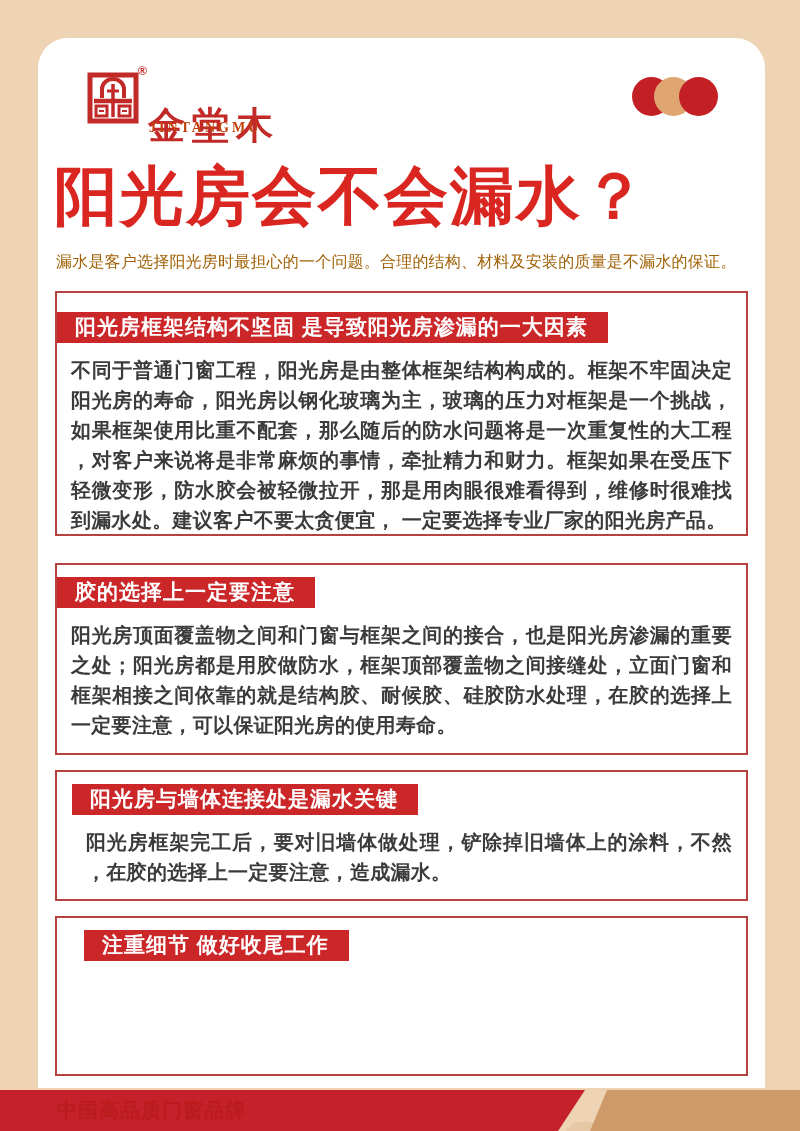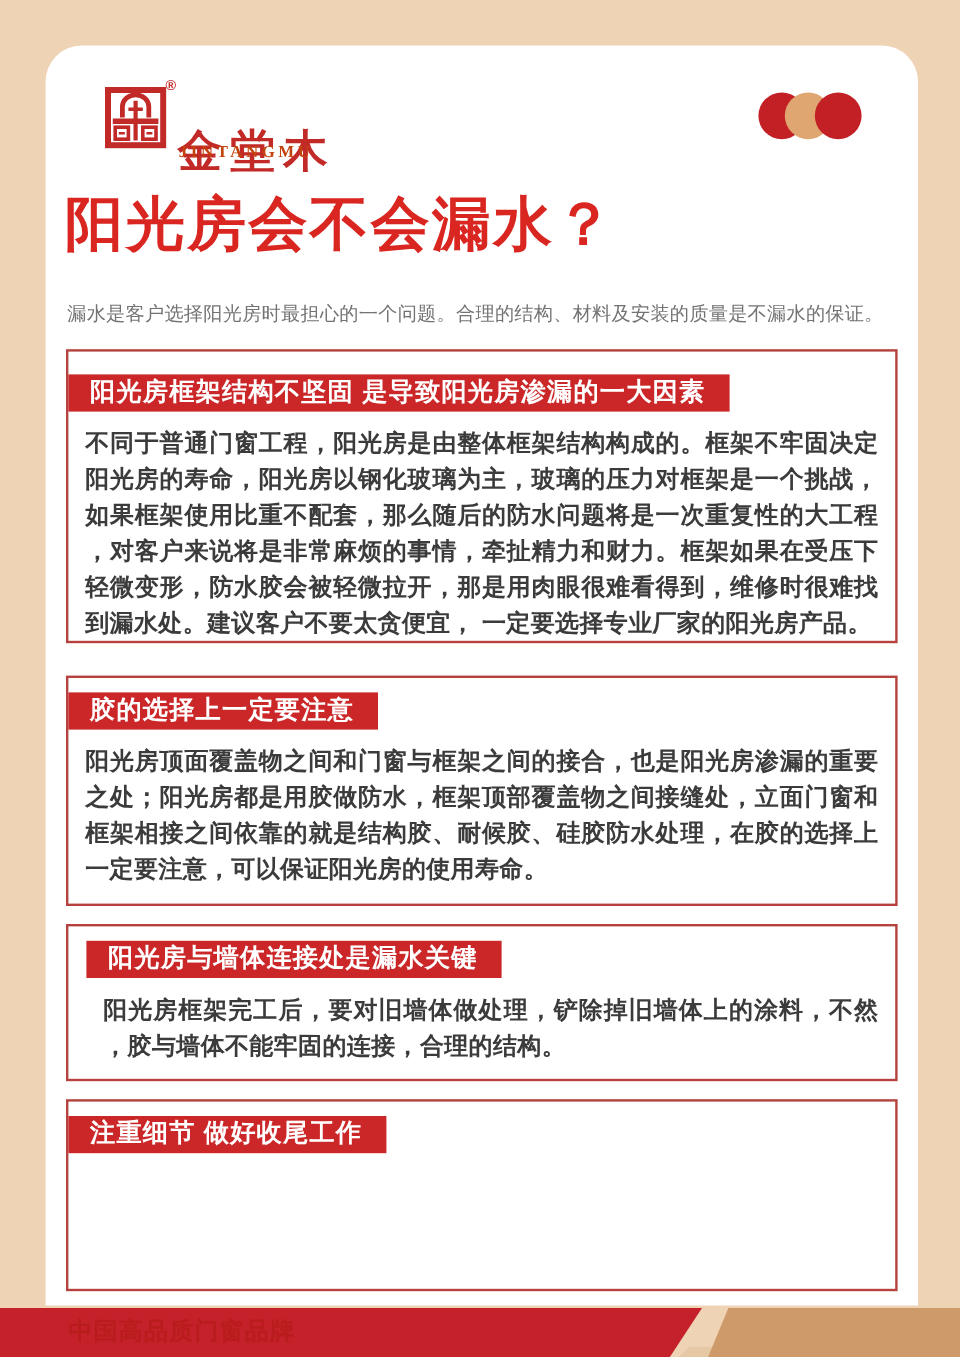--- a/index.html
+++ b/index.html
@@ -28,36 +28,36 @@
     font-family:"Liberation Serif","DejaVu Serif",serif;
   }
   .dots { position:absolute; right:28px; top:39px; width:105px; height:40px; }
   .dot { position:absolute; top:0; width:39px; height:39px; border-radius:50%; }
   .dot-1 { left:0;  background:#c32026; }
   .dot-2 { left:22px; background:#dfa672; }
   .dot-3 { left:47px; background:#c32026; }
   
   .title {
     position:absolute; left:16px; top:120px; width:700px;
-    font-size:49px; line-height:1.2; font-weight:900; color:#da2620;
+    font-size:64px; line-height:1.2; font-weight:900; color:#da2620;
     letter-spacing:2px; white-space:nowrap;
   }
   .subtitle {
     position:absolute; left:18px; top:214px; width:696px;
-    font-size:16px; font-weight:500; color:#737373; letter-spacing:0.2px;
+    font-size:16px; font-weight:500; color:#a16207; letter-spacing:0.2px;
   }
   
   .sec {
     position:absolute; left:17px; width:693px;
     background:#ffffff; border:2px solid #b5423e;
   }
   .sec-1 { top:253px; height:245px; }
   .sec-2 { top:525px; height:192px; }
   .sec-3 { top:732px; height:131px;padding-left:15px; }
-  .sec-4 { top:878px; height:160px; }
+  .sec-4 { top:878px; height:160px;padding-left:27px; }
   .band {
     display:inline-block; background:#cb2628; color:#ffffff;
     font-size:21px; font-weight:bold; line-height:1.15;
     padding:3px 20px 4px 18px; letter-spacing:1px;
   }
   .sec-1 .band { margin-top:19px; }
   .sec-2 .band, .sec-3 .band, .sec-4 .band { margin-top:12px; }
   .body-text {
     margin:12px 14px 0 14px;
     font-size:20px; line-height:30px; color:#3b3b3b;
@@ -120,21 +120,21 @@
       <div class="body-text">不同于普通门窗工程，阳光房是由整体框架结构构成的。框架不牢固决定阳光房的寿命，阳光房以钢化玻璃为主，玻璃的压力对框架是一个挑战，如果框架使用比重不配套，那么随后的防水问题将是一次重复性的大工程，对客户来说将是非常麻烦的事情，牵扯精力和财力。框架如果在受压下轻微变形，防水胶会被轻微拉开，那是用肉眼很难看得到，维修时很难找到漏水处。建议客户不要太贪便宜， 一定要选择专业厂家的阳光房产品。</div>
     </div>
 
     <div class="sec sec-2">
       <div class="band">胶的选择上一定要注意</div>
       <div class="body-text">阳光房顶面覆盖物之间和门窗与框架之间的接合，也是阳光房渗漏的重要之处；阳光房都是用胶做防水，框架顶部覆盖物之间接缝处，立面门窗和框架相接之间依靠的就是结构胶、耐候胶、硅胶防水处理，在胶的选择上一定要注意，可以保证阳光房的使用寿命。</div>
     </div>
 
     <div class="sec sec-3">
       <div class="band">阳光房与墙体连接处是漏水关键</div>
-      <div class="body-text">阳光房框架完工后，要对旧墙体做处理，铲除掉旧墙体上的涂料，不然，胶与墙体不能牢固的连接，合理的结构。</div>
+      <div class="body-text">阳光房框架完工后，要对旧墙体做处理，铲除掉旧墙体上的涂料，不然，在胶的选择上一定要注意，造成漏水。</div>
     </div>
 
     <div class="sec sec-4">
       <div class="band">注重细节 做好收尾工作</div>
     </div>
 
   </div>
 
   <div class="footer-red"></div>
   <div class="footer-sliver"></div>

